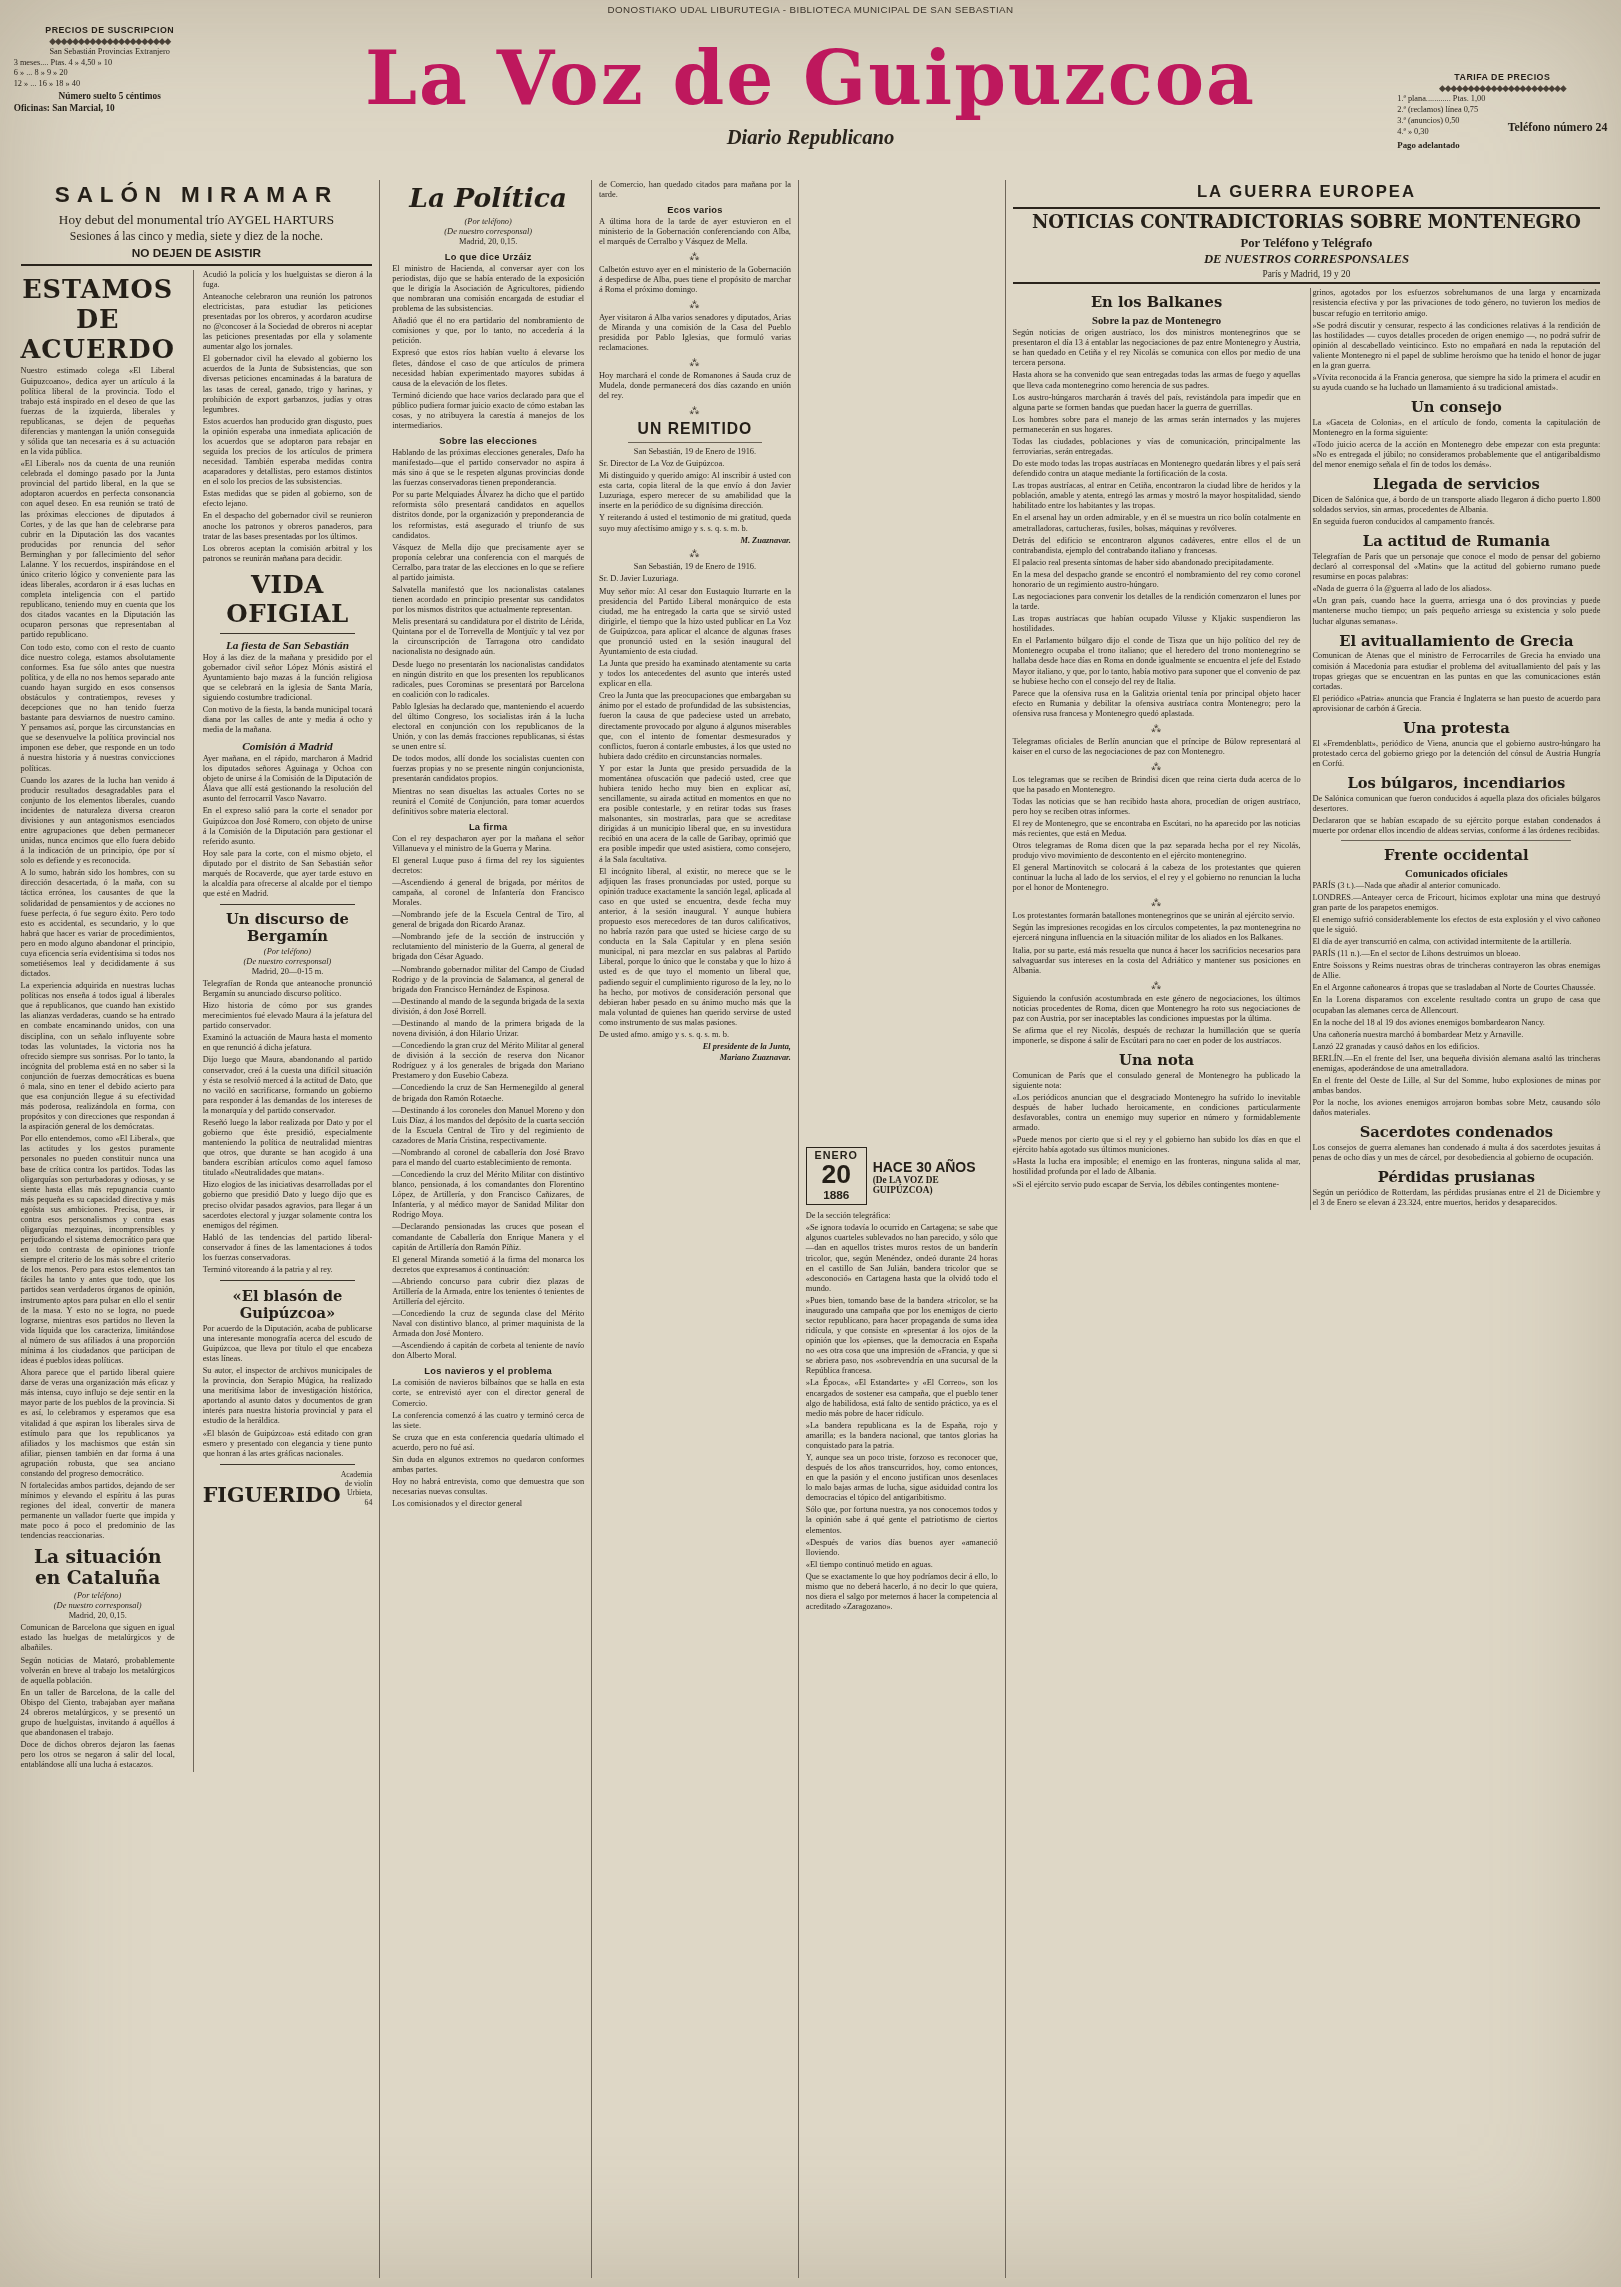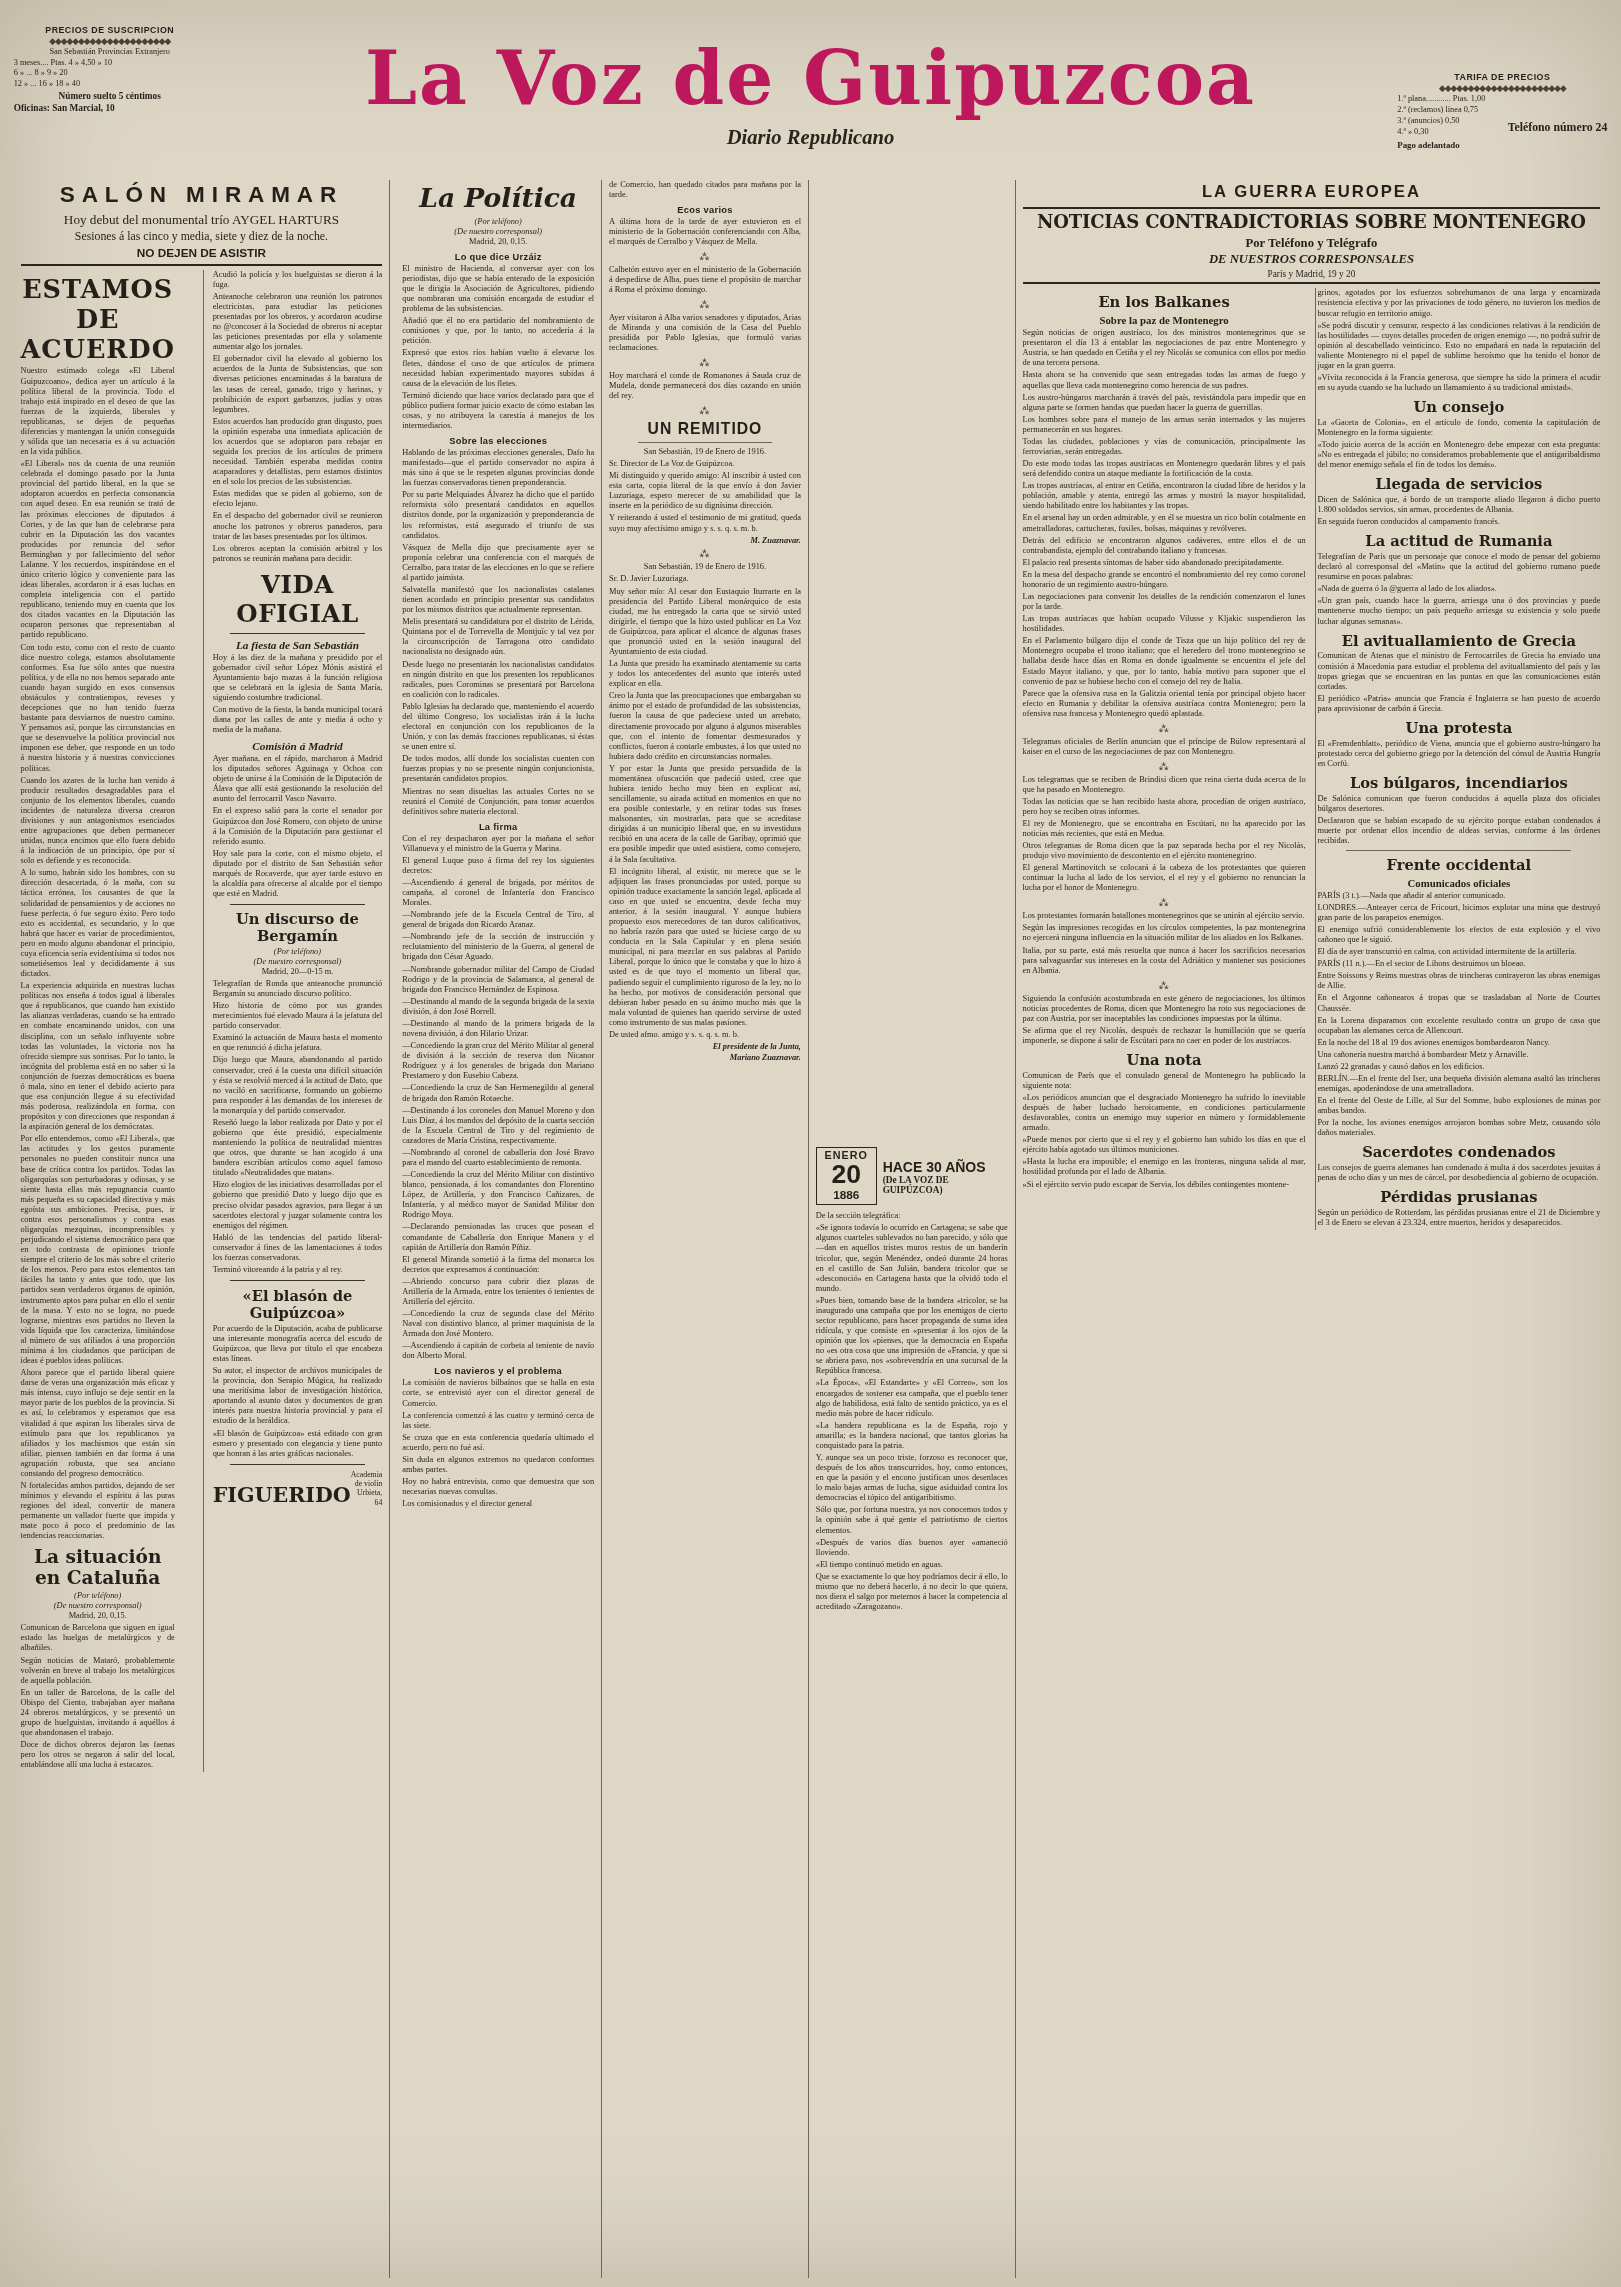--- a/index.html
+++ b/index.html
@@ -112,20 +112,21 @@
   .medhead{font-family:"DejaVu Serif",serif;font-weight:bold;font-size:14.7px;
     text-align:center;margin:4.9px 0 2.9px;}
   .subhead-i{font-family:"Liberation Serif",serif;font-weight:bold;font-size:10.8px;
     text-align:center;margin:3.9px 0 2px;}
 </style>
 </head>
 <body>
 
 <div class="page">
 
+  <div class="lib">DONOSTIAKO UDAL LIBURUTEGIA - BIBLIOTECA MUNICIPAL DE SAN SEBASTIAN</div>
 
   <div class="masthead">
     <div class="subs">
       <div class="h">PRECIOS DE SUSCRIPCION</div>
       <div class="deco">◆◆◆◆◆◆◆◆◆◆◆◆◆◆◆◆◆◆◆◆◆</div>
       <div class="center">San Sebastián  Provincias  Extranjero</div>
       <div>3 meses....  Ptas. 4   »  4,50  »  10</div>
       <div>6    »    ...      8   »    9      »  20</div>
       <div>12   »    ...     16   »   18     »  40</div>
       <div class="note center" style="margin-top:2px;font-weight:bold;">Número suelto 5 céntimos</div>
@@ -152,21 +153,21 @@
 
     <div class="col c1">
       <div>
         <div class="miramar-title">SALÓN MIRAMAR</div>
         <div class="miramar-l1">Hoy debut del monumental trío AYGEL HARTURS</div>
         <div class="miramar-l2">Sesiones á las cinco y media, siete y diez de la noche.</div>
         <div class="miramar-l3">NO DEJEN DE ASISTIR</div>
       </div>
       <div class="hdrule"></div>
 
-      <div style="display:flex;gap:28px;">
+      <div style="display:flex;gap:18px;">
         <div style="flex:1;">
           <h1 class="sec">ESTAMOS DE ACUERDO</h1>
           <p>Nuestro estimado colega «El Liberal Guipuzcoano», dedica ayer un artículo á la política liberal de la provincia. Todo el trabajo está inspirado en el deseo de que las fuerzas de la izquierda, liberales y republicanas, se dejen de pequeñas diferencias y mantengan la unión conseguida y sólida que tan necesaria es á su actuación en la vida pública.</p>
           <p>«El Liberal» nos da cuenta de una reunión celebrada el domingo pasado por la Junta provincial del partido liberal, en la que se adoptaron acuerdos en perfecta consonancia con aquel deseo. En esa reunión se trató de las próximas elecciones de diputados á Cortes, y de las que han de celebrarse para cubrir en la Diputación las dos vacantes producidas por renuncia del señor Berminghan y por fallecimiento del señor Lalanne. Y los recuerdos, inspirándose en el único criterio lógico y conveniente para las ideas liberales, acordaron ir á esas luchas en completa inteligencia con el partido republicano, teniendo muy en cuenta que los dos citados vacantes en la Diputación las ocuparon personas que representaban al partido republicano.</p>
           <p>Con todo esto, como con el resto de cuanto dice nuestro colega, estamos absolutamente conformes. Esa fue sólo antes que nuestra política, y de ella no nos hemos separado ante cuando hayan surgido en esos consensos obstáculos y contratiempos, reveses y decepciones que no han tenido fuerza bastante para desviarnos de nuestro camino. Y pensamos así, porque las circunstancias en que se desenvuelve la política provincial nos imponen ese deber, que responde en un todo á nuestra historia y á nuestras convicciones políticas.</p>
           <p>Cuando los azares de la lucha han venido á producir resultados desagradables para el conjunto de los elementos liberales, cuando incidentes de naturaleza diversa crearon divisiones y aun antagonismos esenciados entre agrupaciones que deben permanecer unidas, nunca encimos que ello fuera debido á la indicación de un principio, ópe por sí solo es defiende y es reconocida.</p>
           <p>A lo sumo, habrán sido los hombres, con su dirección desacertada, ó la maña, con su táctica errónea, los causantes de que la solidaridad de pensamientos y de acciones no fuese perfecta, ó fue seguro éxito. Pero todo esto es accidental, es secundario, y lo que habrá que hacer es variar de procedimientos, pero en modo alguno abandonar el principio, cuya eficencia sería evidentísima si todos nos sometiésemos leal y decididamente á sus dictados.</p>
           <p>La experiencia adquirida en nuestras luchas políticas nos enseña á todos igual á liberales que á republicanos, que cuando han existido las alianzas verdaderas, cuando se ha entrado en combate encaminando unidos, con una disciplina, con un señalo influyente sobre todas las voluntades, la victoria nos ha ofrecido siempre sus sonrisas. Por lo tanto, la incógnita del problema está en no saber si la conjunción de fuerzas democráticas es buena ó mala, sino en tener el debido acierto para que esa conjunción llegue á su efectividad más poderosa, realizándola en forma, con propósitos y con direcciones que respondan á la aspiración general de los demócratas.</p>
           <p>Por ello entendemos, como «El Liberal», que las actitudes y los gestos puramente personales no pueden constituir nunca una base de crítica contra los partidos. Todas las oligarquías son perturbadoras y odiosas, y se siente hasta ellas más repugnancia cuanto más pequeña es su capacidad directiva y más egoísta sus ambiciones. Precisa, pues, ir contra esos personalismos y contra esas oligarquías mezquinas, incomprensibles y perjudicando el sistema democrático para que en todo contrasta de opiniones trionfe siempre el criterio de los más sobre el criterio de los menos. Pero para estos elementos tan fáciles ha tanto y antes que todo, que los partidos sean verdaderos órganos de opinión, instrumento aptos para pulsar en ello el sentir de la masa. Y esto no se logra, no puede lograrse, mientras esos partidos no lleven la vida líquida que los caracteriza, limitándose al número de sus afiliados á una proporción mínima á los ciudadanos que participan de ideas é pueblos ideas políticas.</p>
           <p>Ahora parece que el partido liberal quiere darse de veras una organización más eficaz y más intensa, cuyo influjo se deje sentir en la mayor parte de los pueblos de la provincia. Si es así, lo celebramos y esperamos que esa vitalidad á que aspiran los liberales sirva de estímulo para que los republicanos ya afiliados y los machismos que están sin afiliar, piensen también en dar forma á una agrupación robusta, que sea anciano constando del progreso democrático.</p>

